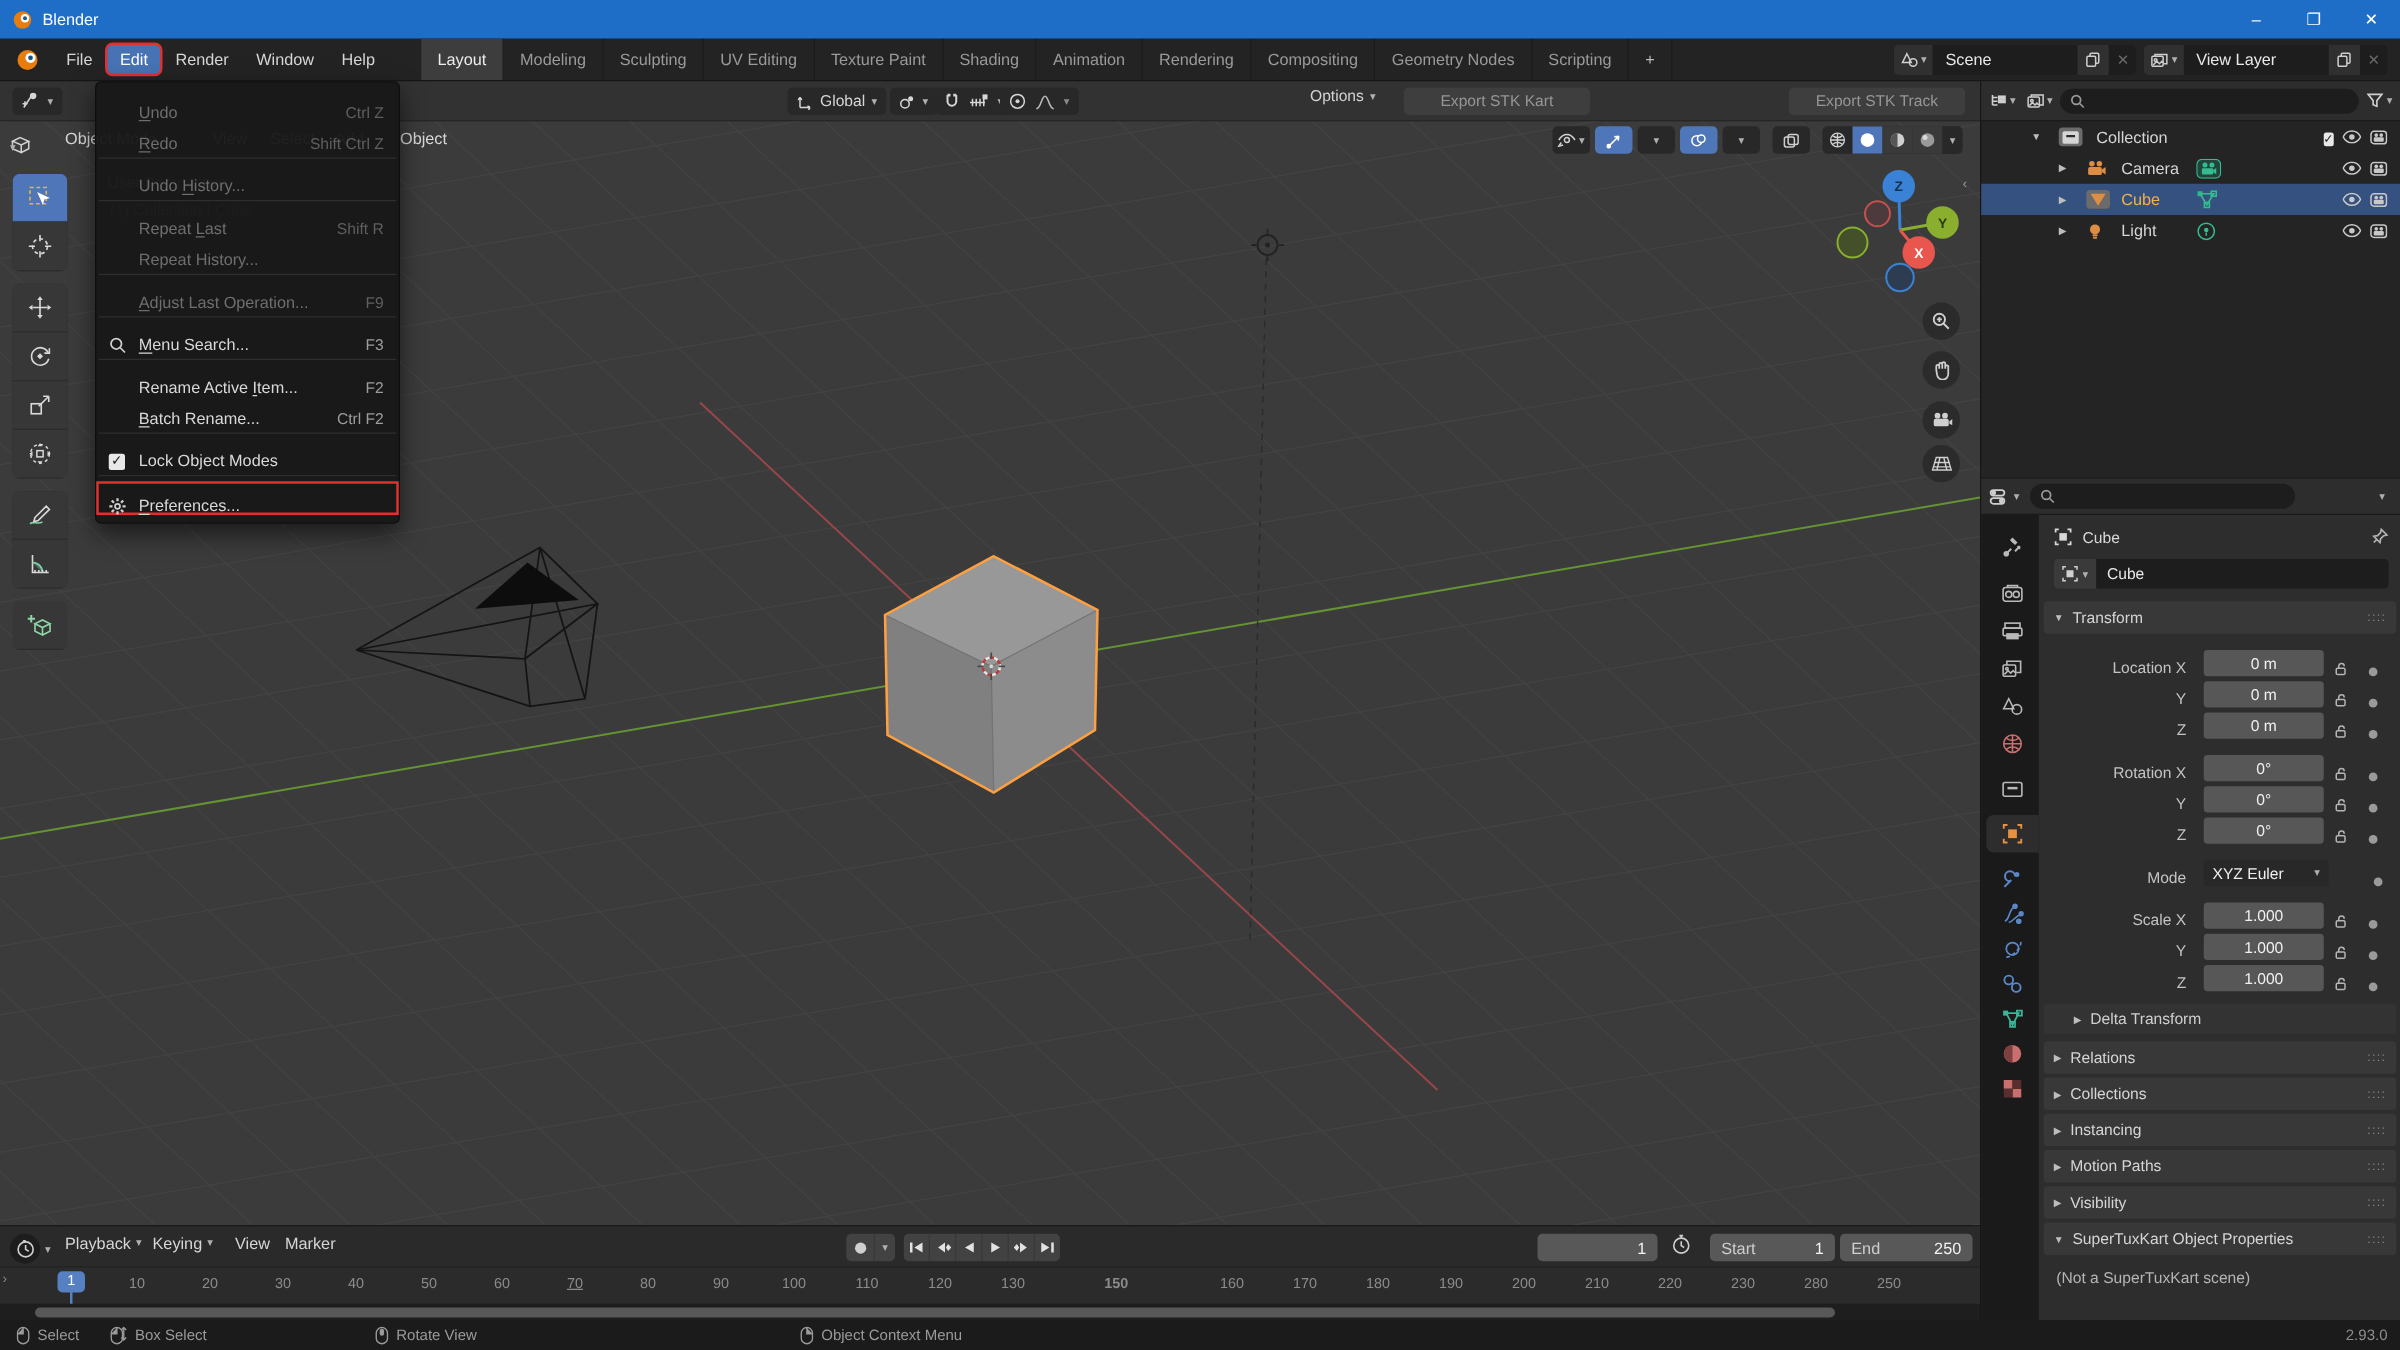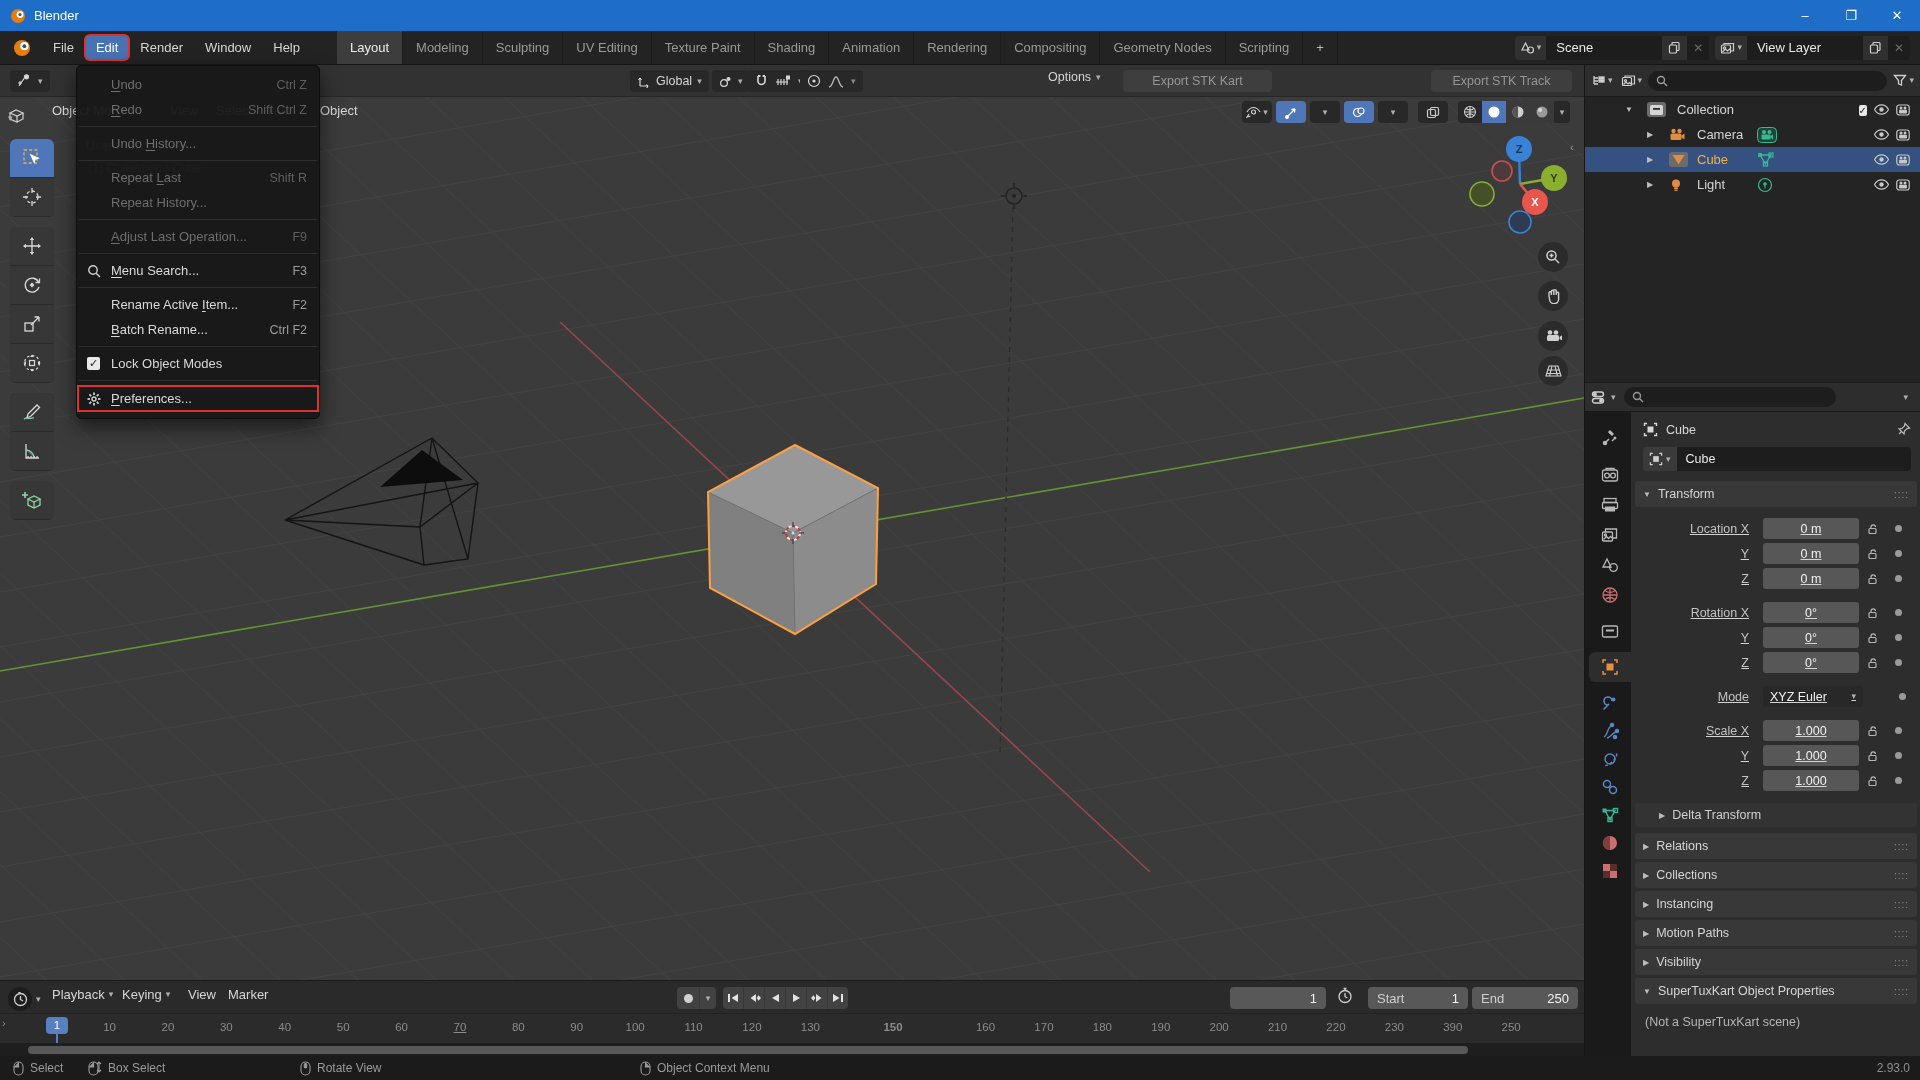--- a/index.html
+++ b/index.html
@@ -43,21 +43,21 @@
   .icbtn{display:flex;align-items:center;justify-content:center;background:#282828;border-radius:4px;height:22px;min-width:24px;gap:2px;padding:0 3px;}
   .icbtn.on{background:#4f76b8;}
   .tool-col{position:absolute;left:10px;top:42px;width:44px;display:flex;flex-direction:column;gap:10px;}
   .tool-grp{background:#2e2e2e;border-radius:6px;overflow:hidden;display:flex;flex-direction:column;}
   .tool-btn{height:38px;display:flex;align-items:center;justify-content:center;background:#373737;border-bottom:1px solid #2c2c2c;color:#d9d9d9;}
   .tool-btn.active{background:#4f76b8;color:#fff;}
   .navball{font-size:11px;font-weight:bold;}
   .vp-sidebtn{position:absolute;width:30px;height:30px;border-radius:50%;background:rgba(40,40,40,.82);display:flex;align-items:center;justify-content:center;color:#cfcfcf;}
   
   .edit-menu{left:76px;top:65px;width:242px;background:rgba(24,24,24,.96);border:1px solid #0e0e0e;border-radius:5px;box-shadow:0 8px 20px rgba(0,0,0,.55);padding:6px 0;z-index:50;}
-  .em-item{height:25px;display:flex;align-items:center;padding:0 12px 0 10px;font-size:13px;}
+  .em-item{height:25px;display:flex;align-items:flex-end;padding:0 12px 0 10px;font-size:13px;}
   .em-ic{width:24px;display:flex;align-items:center;color:#cfcfcf;}
   .em-label{color:#d9d9d9;}
   .em-item.dis .em-label{color:#6e6e6e;}
   .em-sc{margin-left:auto;color:#9c9c9c;font-size:12.5px;}
   .em-item.dis .em-sc{color:#5f5f5f;}
   .em-sep{height:1px;background:#2e2e2e;margin:4px 2px;}
   .em-item.boxed{box-shadow:inset 0 0 0 2px #e03131;height:27px;}
   .checkbox{width:13px;height:13px;background:#e8e8e8;border-radius:2px;color:#1b1b1b;font-size:11px;line-height:13px;text-align:center;font-weight:bold;}
   
   .rightcol{left:1584px;top:65px;width:336px;height:991px;background:#242424;border-left:1px solid #161616;box-sizing:border-box;}
@@ -76,21 +76,21 @@
   .ptab{position:absolute;left:4px;width:42px;height:30px;display:flex;align-items:center;justify-content:center;border-radius:6px 0 0 6px;}
   .ptab.active{background:#2d2d2d;}
   .prop-content{position:absolute;left:46px;top:0;width:290px;height:100%;overflow:hidden;font-size:12.5px;}
   .crumb{display:flex;align-items:center;gap:8px;padding:10px 10px 6px 12px;color:#d8d8d8;}
   .namerow{display:flex;margin:4px 10px 10px 12px;height:24px;border-radius:4px;overflow:hidden;}
   .namerow .icseg{background:#3a3a3a;display:flex;align-items:center;gap:3px;padding:0 6px;}
   .namerow .nfield{flex:1;background:#1d1d1d;display:flex;align-items:center;padding:0 9px;color:#e9e9e9;}
   .sechead{display:flex;align-items:center;gap:7px;background:#383838;border-radius:3px;height:26px;margin:0 4px 3px 4px;padding:0 8px;color:#d5d5d5;}
   .sechead .exp{font-size:8px;color:#bdbdbd;}
   .grip{margin-left:auto;color:#8a8a8a;letter-spacing:1px;font-size:10px;}
-  .frow{display:flex;align-items:center;height:25px;text-decoration:underline;}
+  .frow{display:flex;align-items:flex-end;height:25px;}
   .frow .flab{width:118px;text-align:right;color:#c3c3c3;}
   .frow .fval{margin-left:14px;width:96px;height:21px;background:#575757;border-radius:3px;display:flex;align-items:center;justify-content:center;color:#f0f0f0;}
   .frow .fval.dd{background:#282828;justify-content:space-between;padding:0 7px;width:86px;}
   .frow .flock{margin-left:8px;color:#b5b5b5;}
   .frow .fdot{margin-left:16px;width:7px;height:7px;border-radius:50%;background:#9a9a9a;}
   .subpanel{display:flex;align-items:center;gap:7px;background:#333333;height:24px;margin:8px 4px 6px 4px;border-radius:3px;padding:0 8px 0 24px;color:#cfcfcf;}
   .stknote{color:#b5b5b5;padding:8px 0 0 14px;}
   
   .timeline{left:0;top:980px;width:1584px;height:76px;background:#2a2a2a;border-top:1px solid #1a1a1a;box-sizing:border-box;}
   .tl-header{position:absolute;left:0;top:0;width:100%;height:32px;display:flex;align-items:center;font-size:13px;color:#d6d6d6;}
@@ -1296,21 +1296,21 @@
       <div class="rnum" style="left: 855.76px; margin-top: 28px;">140</div>
       <div class="rnum" style="left: 880px; font-weight: bold;">150</div>
       <div class="rnum" style="left: 972.56px;">160</div>
       <div class="rnum" style="left: 1030.96px;">170</div>
       <div class="rnum" style="left: 1089.36px;">180</div>
       <div class="rnum" style="left: 1147.76px;">190</div>
       <div class="rnum" style="left: 1206.16px;">200</div>
       <div class="rnum" style="left: 1264.56px;">210</div>
       <div class="rnum" style="left: 1322.96px;">220</div>
       <div class="rnum" style="left: 1381.36px;">230</div>
-      <div class="rnum" style="left: 1439.76px;">390</div>
+      <div class="rnum" style="left: 1439.76px;">280</div>
       <div class="rnum" style="left: 1498.16px;">250</div>
     </div>
   <div class="tl-scroll">
       <div class="tl-thumb"></div>
     </div>
   <div class="abs" style="left:2px;top:36px;color:#888;font-size:11px;">›</div>
 </div>
 
 <div class="abs statusbar">
   <div id="status-hints">

